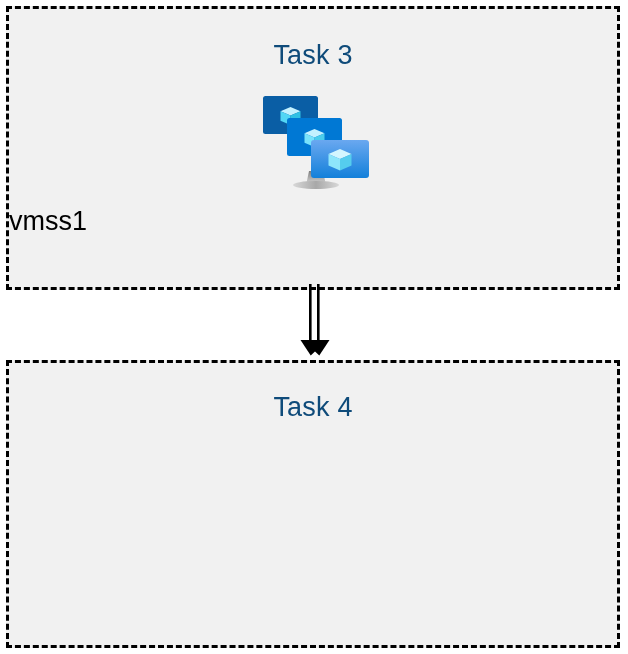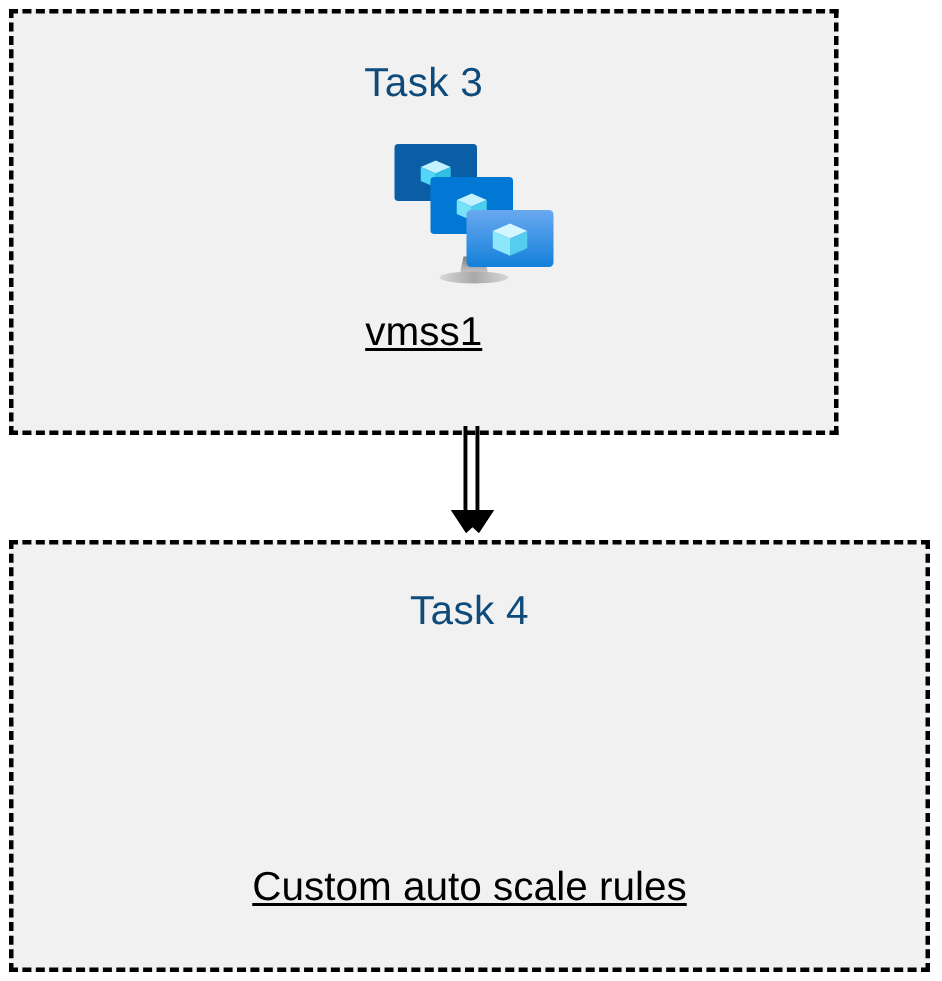--- a/index.html
+++ b/index.html
@@ -26,21 +26,21 @@
   
   .task-box {
     position: absolute;
     box-sizing: border-box;
     background: #f1f1f1;
     border: 3px dashed #000000;
   }
   #task-box-3 {
     left: 6px;
     top: 6px;
-    width: 553px;
+    width: 614px;
     height: 284px;
   }
   #task-box-4 {
     left: 6px;
     top: 360px;
     width: 614px;
     height: 288px;
     padding-left: 16px;
   }
 
@@ -55,26 +55,24 @@
     letter-spacing: 0.2px;
     white-space: nowrap;
   }
   #task-box-3 .task-title { top: 30px; }
   #task-box-4 .task-title { top: 28px; }
 
   .caption {
     position: absolute;
     left: 0;
     width: 100%;
-    text-align: center;
     color: #000000;
     font-size: 27px;
     line-height: 33px;
     white-space: nowrap;
-    text-decoration: underline;
   }
   #task-box-3 .caption-1 { top: 196px; }
   #task-box-3 .caption-2 { top: 229px; }
   #task-box-4 .caption-1 { top: 212px; }
 
   
   .vmss-icon {
     position: absolute;
     width: 108px;
     height: 100px;
@@ -158,16 +156,15 @@
 
       <path d="M5.5 56 L34.5 56 L20 78 Z" fill="#000000"></path>
       <path d="M13 74 L20 67.5 L27 74 L20 78 Z" fill="#ffffff"></path>
     </svg>
   </div>
 
   <div class="task-box" id="task-box-4">
 
     <div class="task-title">Task 4</div>
 
-    <div class="caption caption-1">Custom auto scale rules</div>
   </div>
 
 </div>
 
 </body></html>

